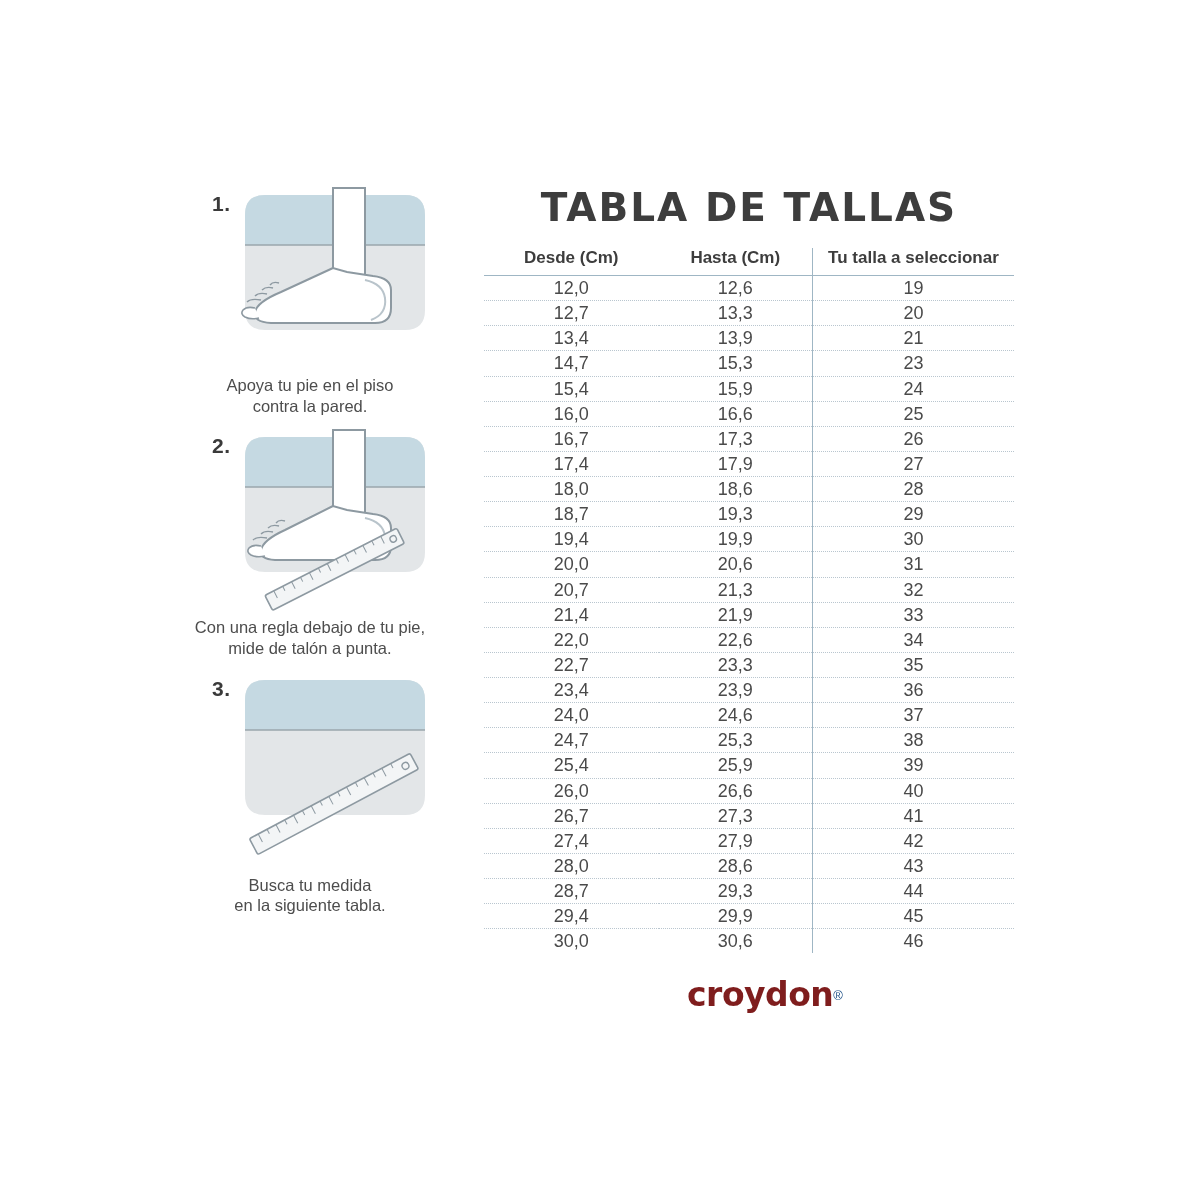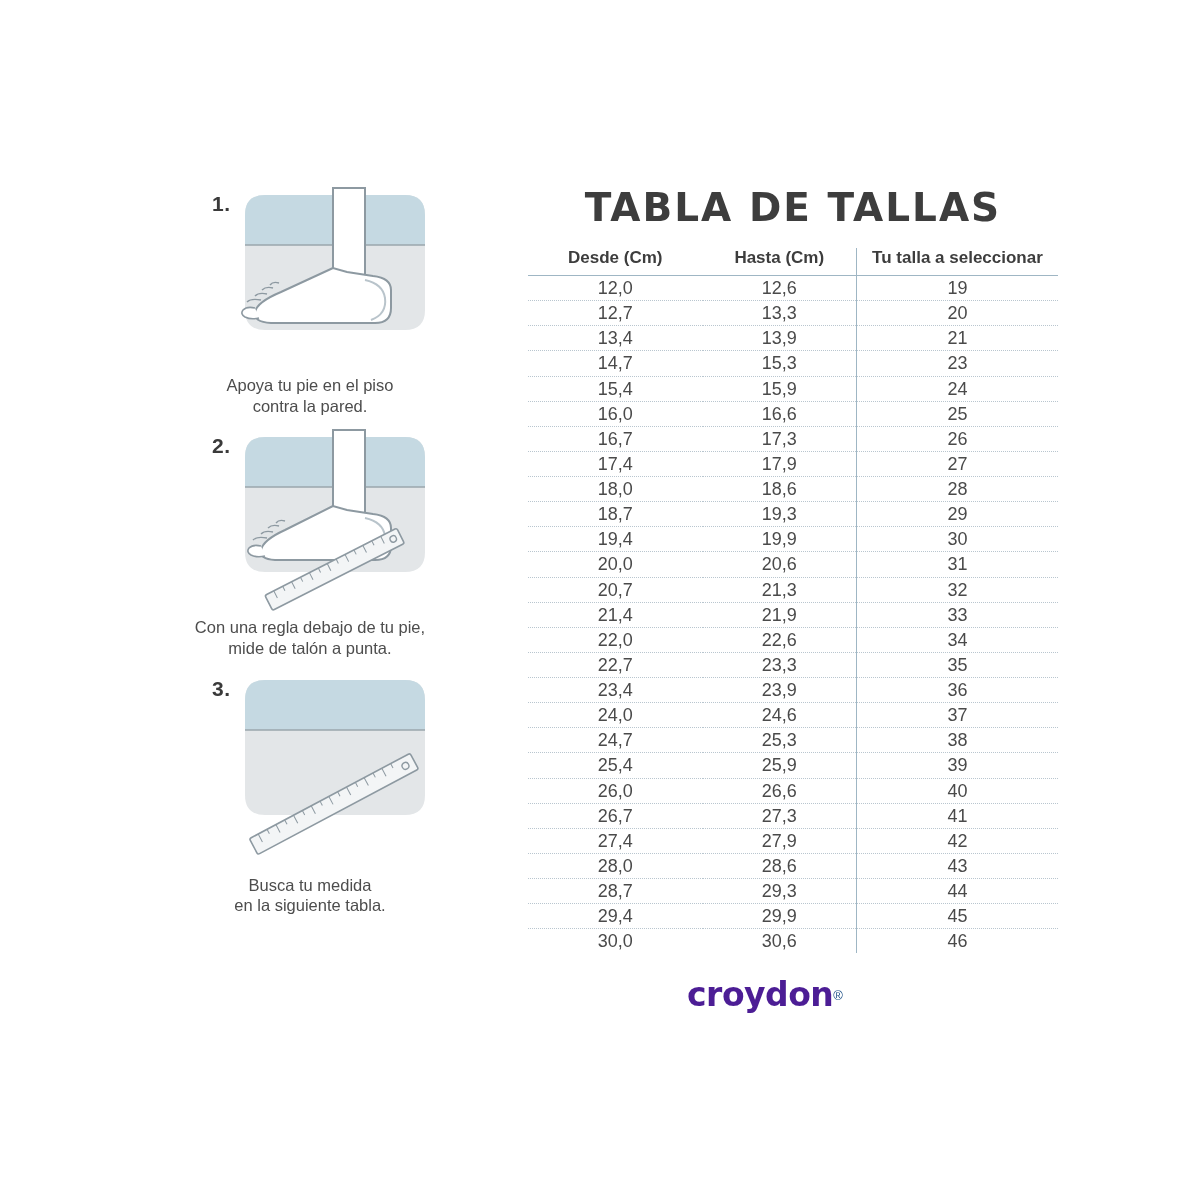--- a/index.html
+++ b/index.html
@@ -58,21 +58,21 @@
     width: 280px;
   }
   .caption span { display: block; }
 
   
   .step-3 .illus { height: 210px; }
 
   
   .table-wrap {
     position: absolute;
-    left: 528px;
+    left: 484px;
     top: 185px;
     width: 530px;
   }
   .table-title {
     font-size: 39px;
     font-weight: bold;
     letter-spacing: 2px;
     color: #3d3d3d;
     text-align: center;
     margin: 0 0 18px 0;
@@ -110,21 +110,21 @@
     position: absolute;
     left: 500px;
     top: 975px;
     width: 530px;
     text-align: center;
   }
   .brand-name {
     font-family: "DejaVu Sans", sans-serif;
     font-size: 33px;
     font-weight: bold;
-    color: #4c1d95;
+    color: #7f1d1d;
     letter-spacing: -0.5px;
     display: inline-block;
     position: relative;
   }
   .brand-reg {
     font-size: 13px;
     vertical-align: super;
     color: #1c4f86;
     font-weight: normal;
   }

